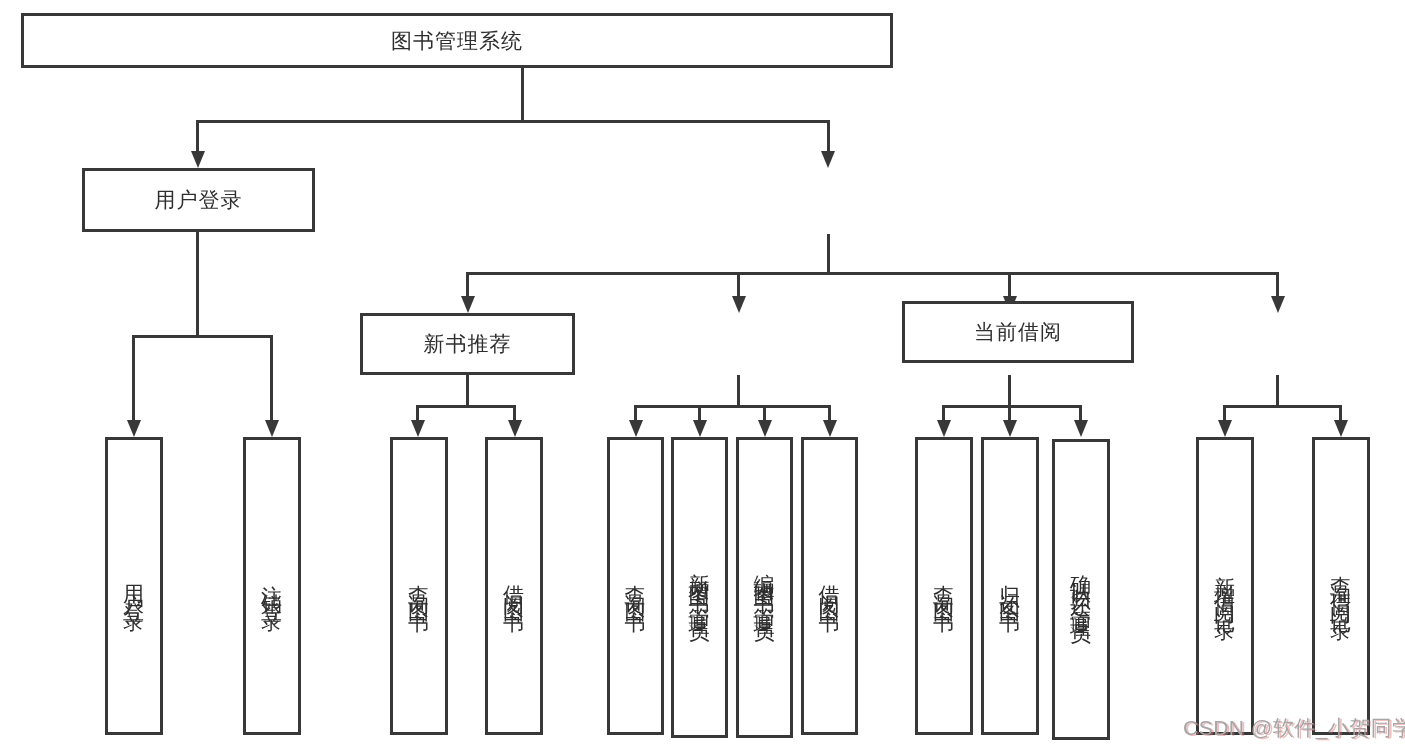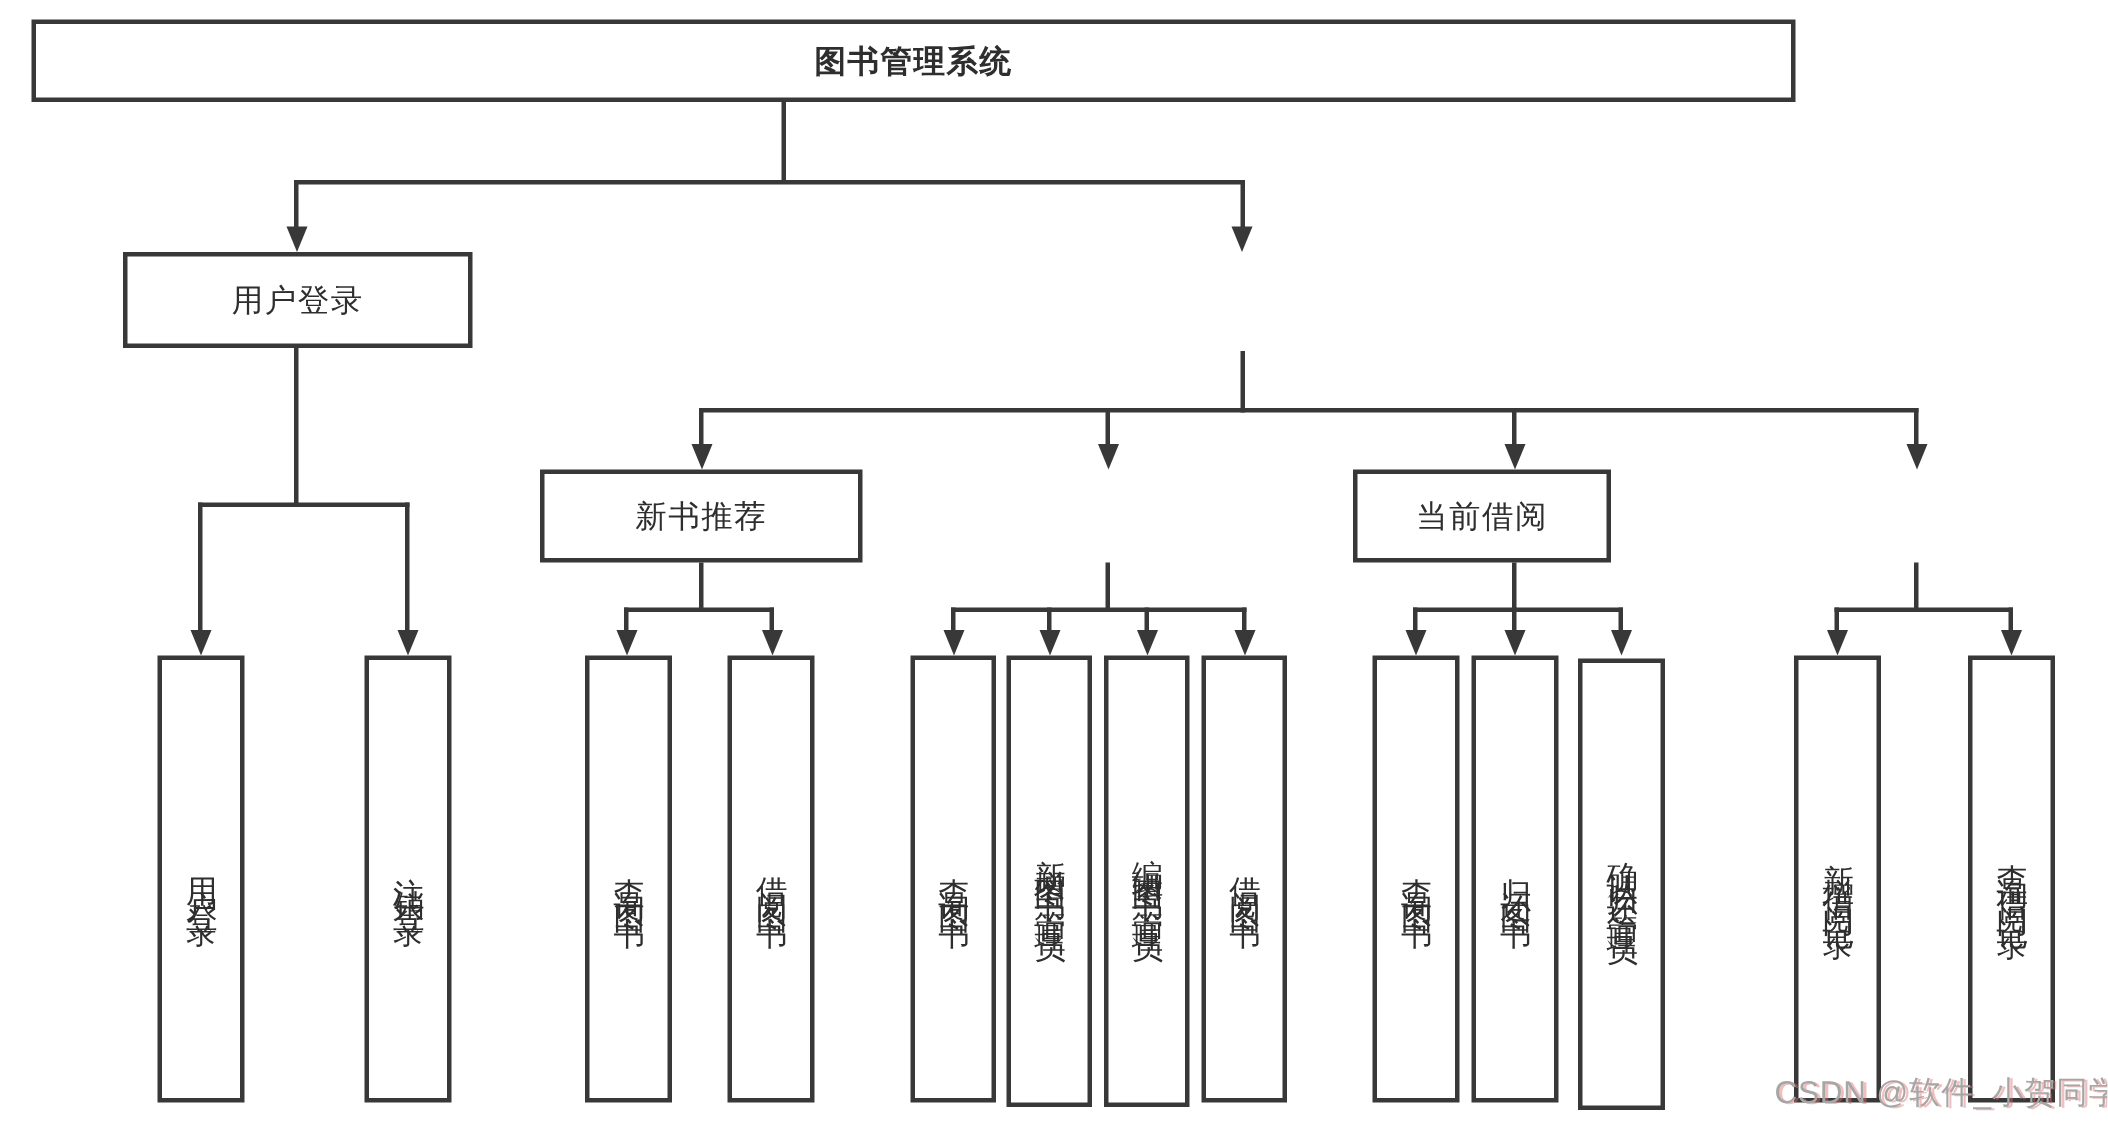--- a/index.html
+++ b/index.html
@@ -54,21 +54,21 @@
     text-shadow:2px 1px 0 rgba(224,110,110,0.45);
     letter-spacing:0.5px;
     white-space:nowrap;
   }
 </style>
 </head>
 <body>
 
 <div id="stage">
 
-  <div class="box" style="left:21px;top:13px;width:1176px;height:55px;font-weight:bold;">图书管理系统</div>
+  <div class="box" style="left:21px;top:13px;width:872px;height:55px;">图书管理系统</div>
 
   <div class="vline" style="left:521px;top:68px;height:52px;"></div>
   <div class="hline" style="left:196px;top:120px;width:634px;"></div>
   <div class="vline" style="left:196px;top:120px;height:34px;"></div>
   <div class="vline" style="left:827px;top:120px;height:34px;"></div>
   <div class="arrow" style="left:191px;top:151px;"></div>
   <div class="arrow" style="left:821px;top:151px;"></div>
 
   <div class="box" style="left:82px;top:168px;width:233px;height:64px;">用户登录</div>
 
@@ -84,21 +84,21 @@
   <div class="vline" style="left:466px;top:272px;height:27px;"></div>
   <div class="vline" style="left:737px;top:272px;height:27px;"></div>
   <div class="vline" style="left:1008px;top:272px;height:27px;"></div>
   <div class="vline" style="left:1276px;top:272px;height:27px;"></div>
   <div class="arrow" style="left:461px;top:296px;"></div>
   <div class="arrow" style="left:732px;top:296px;"></div>
   <div class="arrow" style="left:1003px;top:296px;"></div>
   <div class="arrow" style="left:1271px;top:296px;"></div>
 
   <div class="box" style="left:360px;top:313px;width:215px;height:62px;">新书推荐</div>
-  <div class="box" style="left:902px;top:313px;width:172px;height:62px;">当前借阅</div>
+  <div class="box" style="left:902px;top:301px;width:232px;height:62px;">当前借阅</div>
 
   <div class="vline" style="left:466px;top:375px;height:33px;"></div>
   <div class="hline" style="left:416px;top:405px;width:100px;"></div>
   <div class="vline" style="left:416px;top:405px;height:18px;"></div>
   <div class="vline" style="left:513px;top:405px;height:18px;"></div>
   <div class="arrow" style="left:411px;top:420px;"></div>
   <div class="arrow" style="left:508px;top:420px;"></div>
 
   <div class="vline" style="left:737px;top:375px;height:33px;"></div>
   <div class="hline" style="left:634px;top:405px;width:197px;"></div>

